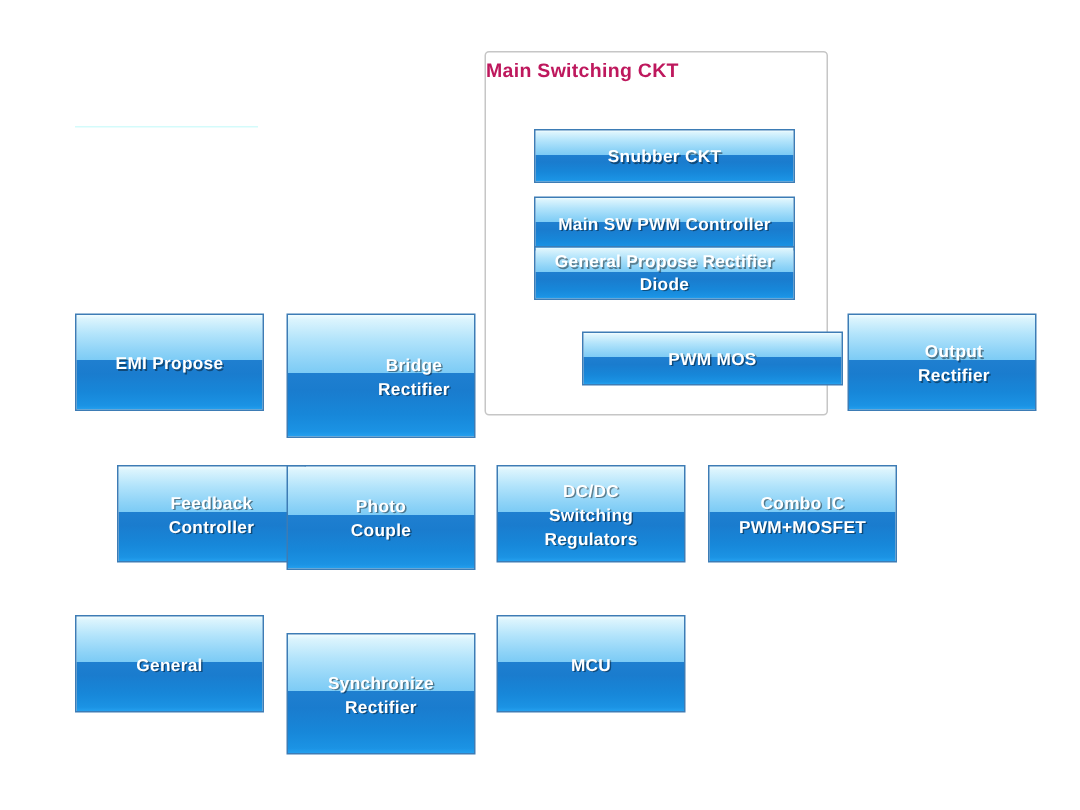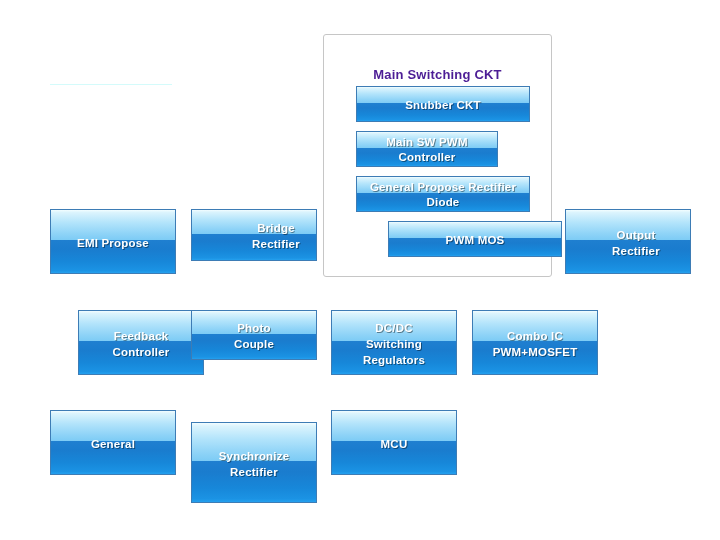--- a/index.html
+++ b/index.html
@@ -39,26 +39,25 @@
     width: 229px;
     height: 243px;
     background: #ffffff;
     border: 1px solid #c6c6c6;
     border-radius: 3px;
     box-sizing: border-box;
   }
   .panel-title {
     position: absolute;
     left: 0;
-    top: 32px;
+    top: 4px;
     width: 100%;
-    text-align: center;
     font-size: 13px;
     font-weight: bold;
-    color: #4c1d95;
+    color: #be185d;
     letter-spacing: 0.2px;
   }
 
   
   .block {
     position: absolute;
     box-sizing: border-box;
     border: 1px solid #3d7cb5;
     background:
       linear-gradient(to bottom,
@@ -105,48 +104,48 @@
   <div class="accent-rule"></div>
 
   <div class="panel">
     <div class="panel-title">Main Switching CKT</div>
   </div>
 
   <div id="panel-blocks">
       <div class="block inner" style="left: 356px; top: 86px; width: 174px; height: 36px;">
         <div class="label">Snubber CKT</div>
       </div>
-      <div class="block inner" style="left: 356px; top: 131px; width: 142px; height: 36px; align-items: center;">
+      <div class="block inner" style="left: 356px; top: 131px; width: 174px; height: 36px; align-items: center;">
         <div class="label">Main SW PWM Controller</div>
       </div>
-      <div class="block inner" style="left: 356px; top: 176px; width: 174px; height: 36px;">
+      <div class="block inner" style="left: 356px; top: 164px; width: 174px; height: 36px;">
         <div class="label">General Propose Rectifier
 Diode</div>
       </div>
       <div class="block inner" style="left: 356px; top: 221px; width: 174px; height: 36px; margin-left: 32px;">
         <div class="label">PWM MOS</div>
       </div>
     </div>
   <div id="outer-blocks">
       <div class="block" style="left: 50px; top: 209px; width: 126px; height: 65px;">
         <div class="label">EMI Propose</div>
       </div>
-      <div class="block" style="left: 191px; top: 209px; width: 126px; height: 52px; padding-left: 44px;">
+      <div class="block" style="left: 191px; top: 209px; width: 126px; height: 83px; padding-left: 44px;">
         <div class="label">Bridge
 Rectifier</div>
       </div>
       <div class="block" style="left: 565px; top: 209px; width: 126px; height: 65px; padding-left: 16px;">
         <div class="label">Output
 Rectifier</div>
       </div>
       <div class="block" style="left: 50px; top: 310px; width: 126px; height: 65px; margin-left: 28px;">
         <div class="label">Feedback
 Controller</div>
       </div>
-      <div class="block" style="left: 191px; top: 310px; width: 126px; height: 50px;">
+      <div class="block" style="left: 191px; top: 310px; width: 126px; height: 70px;">
         <div class="label">Photo
 Couple</div>
       </div>
       <div class="block" style="left: 331px; top: 310px; width: 126px; height: 65px;">
         <div class="label">DC/DC
 Switching
 Regulators</div>
       </div>
       <div class="block" style="left: 472px; top: 310px; width: 126px; height: 65px;">
         <div class="label">Combo IC

